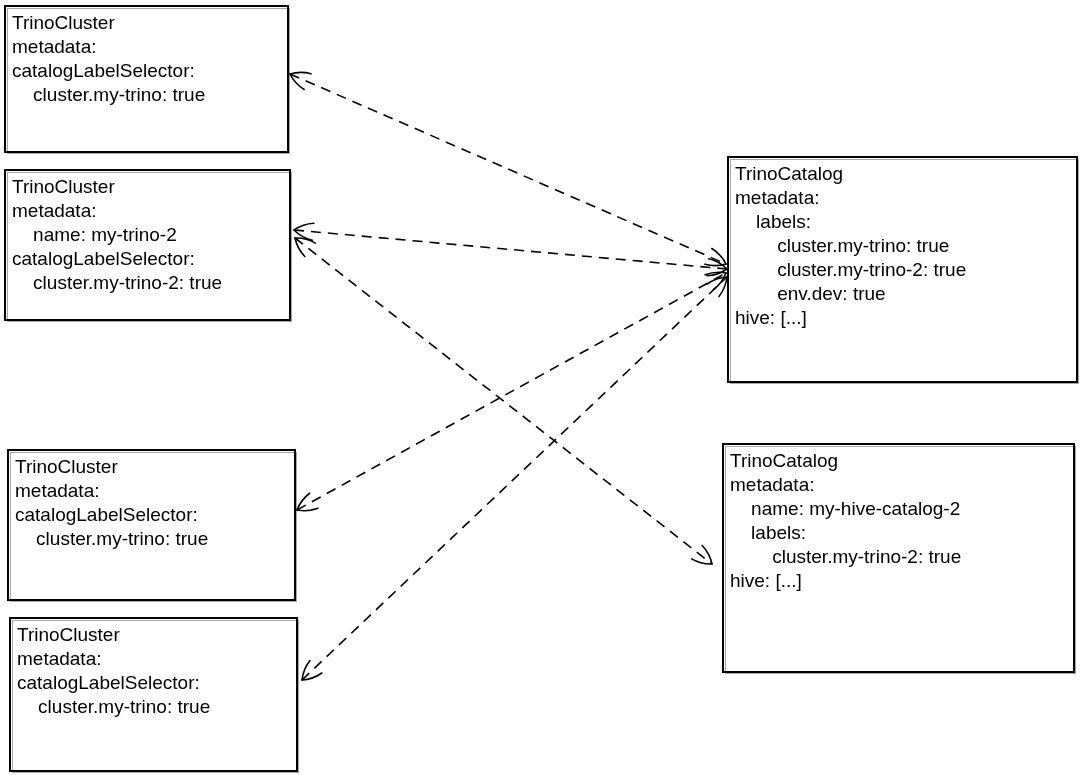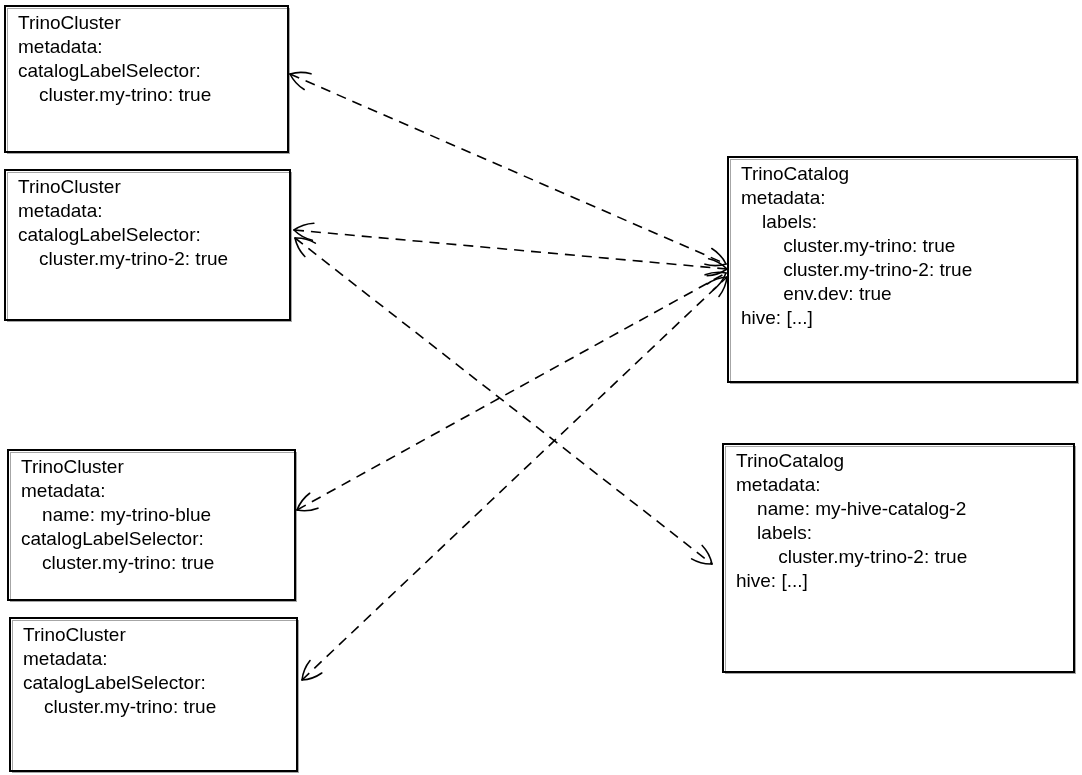--- a/index.html
+++ b/index.html
@@ -16,21 +16,21 @@
     position: relative;
     width: 1082px;
     height: 775px;
     background: #ffffff;
   }
   .node {
     position: absolute;
     box-sizing: border-box;
     background: #ffffff;
     border: 2px solid #000000;
-    padding: 4px 12px;
+    padding: 4px 6px;
     z-index: 1;
   }
   
   .node::after {
     content: "";
     position: absolute;
     left: 1px; top: 1px; right: -3px; bottom: -3px;
     border: 1px solid rgba(0,0,0,0.35);
     pointer-events: none;
   }
@@ -86,28 +86,28 @@
   <div class="node" style="left: 4px; top: 5px; width: 285px; height: 148px;">
     <div class="nline">TrinoCluster</div>
     <div class="nline">metadata:</div>
     <div class="nline">catalogLabelSelector:</div>
     <div class="nline">    cluster.my-trino: true</div>
   </div>
 
   <div class="node" style="left: 4px; top: 169px; width: 287px; height: 152px;">
     <div class="nline">TrinoCluster</div>
     <div class="nline">metadata:</div>
+    <div class="nline">    name: my-trino-2</div>
     <div class="nline">catalogLabelSelector:</div>
     <div class="nline">    cluster.my-trino-2: true</div>
   </div>
 
   <div class="node" style="left: 7px; top: 449px; width: 289px; height: 152px;">
     <div class="nline">TrinoCluster</div>
     <div class="nline">metadata:</div>
-    <div class="nline">    name: my-trino-blue</div>
     <div class="nline">catalogLabelSelector:</div>
     <div class="nline">    cluster.my-trino: true</div>
   </div>
 
   <div class="node" style="left: 9px; top: 617px; width: 289px; height: 155px;">
     <div class="nline">TrinoCluster</div>
     <div class="nline">metadata:</div>
     <div class="nline">catalogLabelSelector:</div>
     <div class="nline">    cluster.my-trino: true</div>
   </div>

